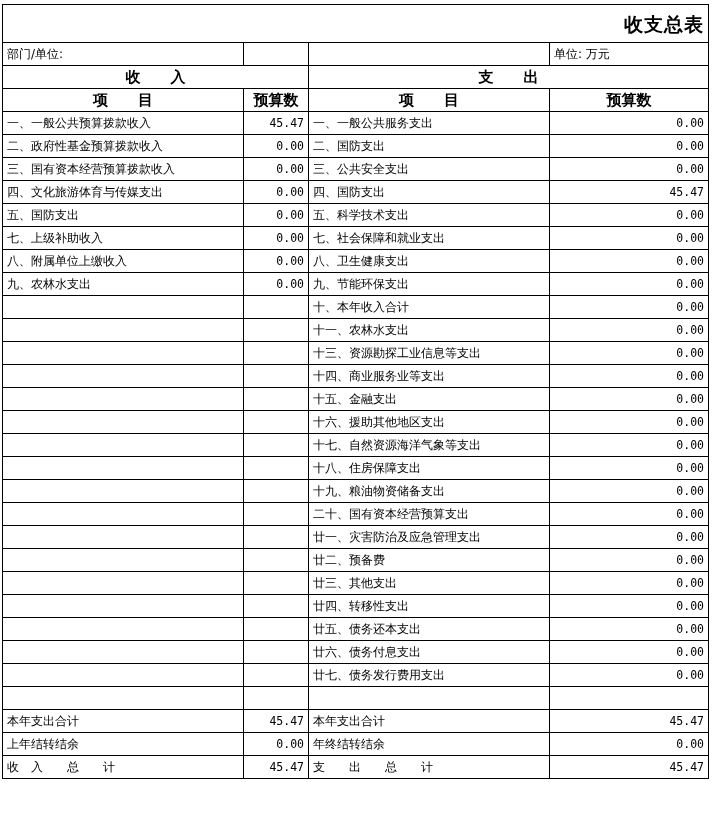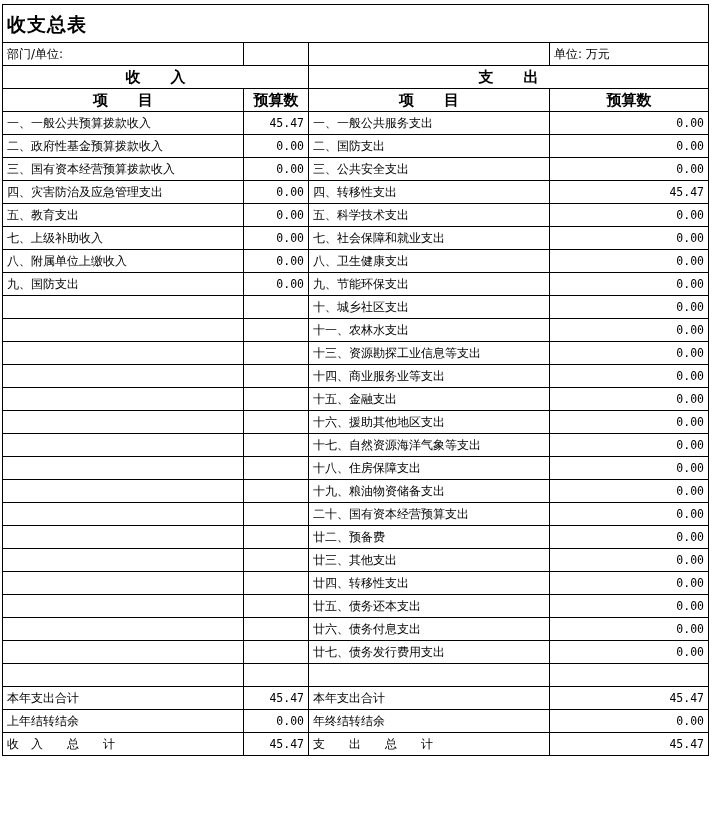--- a/index.html
+++ b/index.html
@@ -2,21 +2,21 @@
 <html><head>
 <meta charset="utf-8">
 <style>
   html, body { margin:0; padding:0; background:#ffffff; }
   body { width:712px; height:826px; position:relative; overflow:hidden;
          font-family:"DejaVu Sans","Liberation Sans",sans-serif; color:#000; }
   .sheet { position:absolute; left:2px; top:4px; width:706px; }
   table { border-collapse:collapse; width:706px; table-layout:fixed; }
   td { border:1px solid #000; height:22px; padding:0 4px; font-size:12px;
        white-space:nowrap; overflow:hidden; line-height:22px; }
-  td.title { height:37px; text-align:left; font-size:19px; font-weight:bold;
+  td.title { height:37px; text-align:right; font-size:19px; font-weight:bold;
              font-family:"DejaVu Serif","Liberation Serif",serif; letter-spacing:1px; }
   td.hdr { text-align:center; font-weight:bold; font-size:15px; }
   td.num { text-align:right; font-family:"DejaVu Sans Mono","Liberation Mono",monospace; font-size:11.5px; }
 </style>
 </head>
 <body>
 
 <div class="sheet">
   <table>
     <colgroup>
@@ -59,53 +59,53 @@
           <td>二、国防支出</td>
           <td class="num">0.00</td>
         </tr>
         <tr>
           <td>三、国有资本经营预算拨款收入</td>
           <td class="num">0.00</td>
           <td>三、公共安全支出</td>
           <td class="num">0.00</td>
         </tr>
         <tr>
-          <td>四、灾害防治及应急管理支出</td>
-          <td class="num">0.00</td>
-          <td>四、转移性支出</td>
+          <td>四、文化旅游体育与传媒支出</td>
+          <td class="num">0.00</td>
+          <td>四、国防支出</td>
           <td class="num">45.47</td>
         </tr>
         <tr>
-          <td>五、教育支出</td>
+          <td>五、国防支出</td>
           <td class="num">0.00</td>
           <td>五、科学技术支出</td>
           <td class="num">0.00</td>
         </tr>
         <tr>
           <td>七、上级补助收入</td>
           <td class="num">0.00</td>
           <td>七、社会保障和就业支出</td>
           <td class="num">0.00</td>
         </tr>
         <tr>
           <td>八、附属单位上缴收入</td>
           <td class="num">0.00</td>
           <td>八、卫生健康支出</td>
           <td class="num">0.00</td>
         </tr>
         <tr>
-          <td>九、国防支出</td>
+          <td>九、农林水支出</td>
           <td class="num">0.00</td>
           <td>九、节能环保支出</td>
           <td class="num">0.00</td>
         </tr>
         <tr>
           <td></td>
           <td class="num"></td>
-          <td>十、城乡社区支出</td>
+          <td>十、本年收入合计</td>
           <td class="num">0.00</td>
         </tr>
         <tr>
           <td></td>
           <td class="num"></td>
           <td>十一、农林水支出</td>
           <td class="num">0.00</td>
         </tr>
         <tr>
           <td></td>
@@ -146,20 +146,26 @@
         <tr>
           <td></td>
           <td class="num"></td>
           <td>十九、粮油物资储备支出</td>
           <td class="num">0.00</td>
         </tr>
         <tr>
           <td></td>
           <td class="num"></td>
           <td>二十、国有资本经营预算支出</td>
+          <td class="num">0.00</td>
+        </tr>
+        <tr>
+          <td></td>
+          <td class="num"></td>
+          <td>廿一、灾害防治及应急管理支出</td>
           <td class="num">0.00</td>
         </tr>
         <tr>
           <td></td>
           <td class="num"></td>
           <td>廿二、预备费</td>
           <td class="num">0.00</td>
         </tr>
         <tr>
           <td></td>

